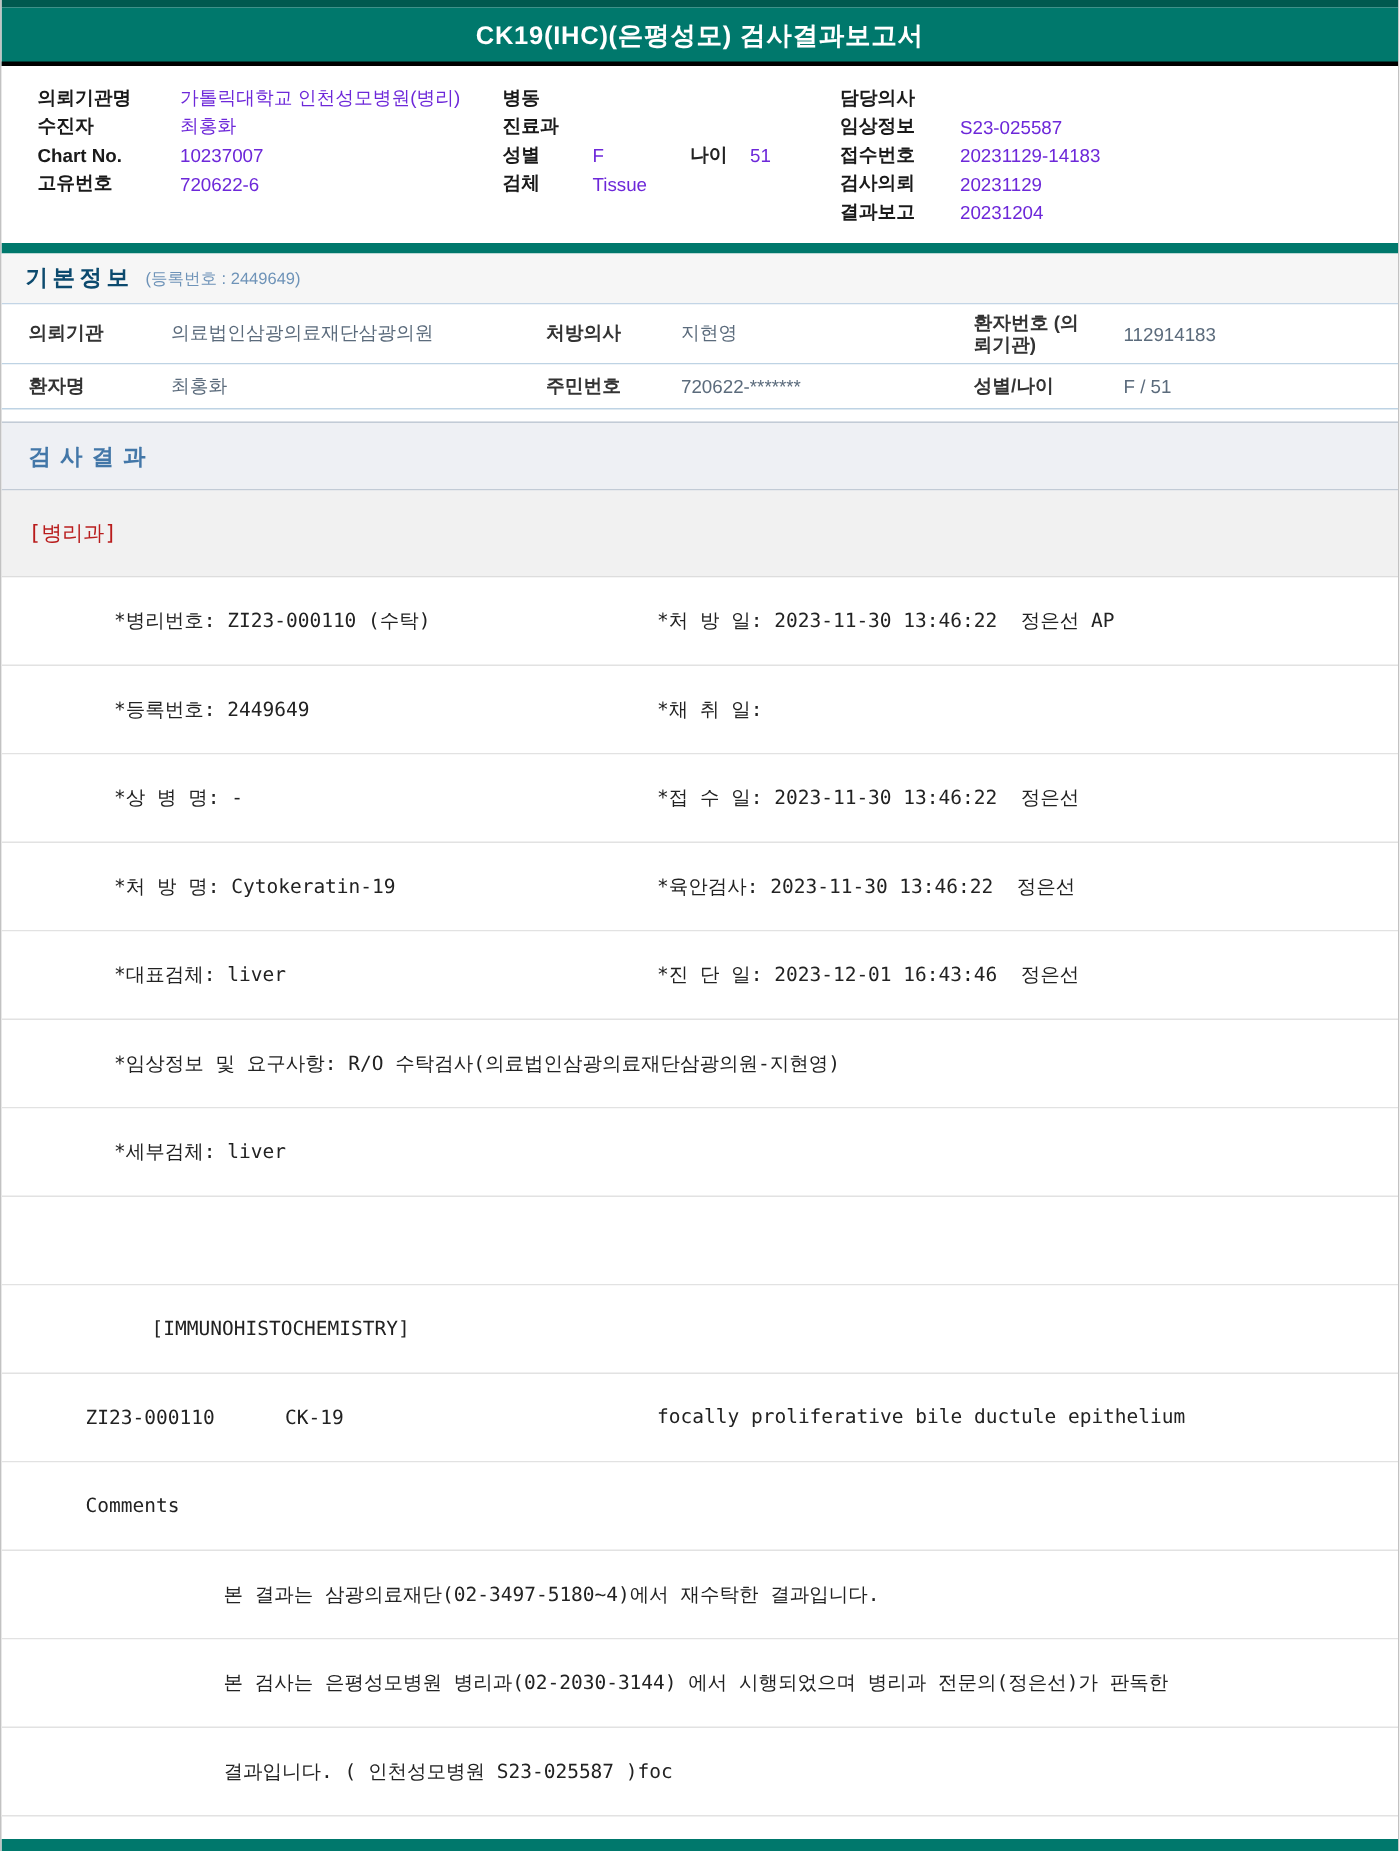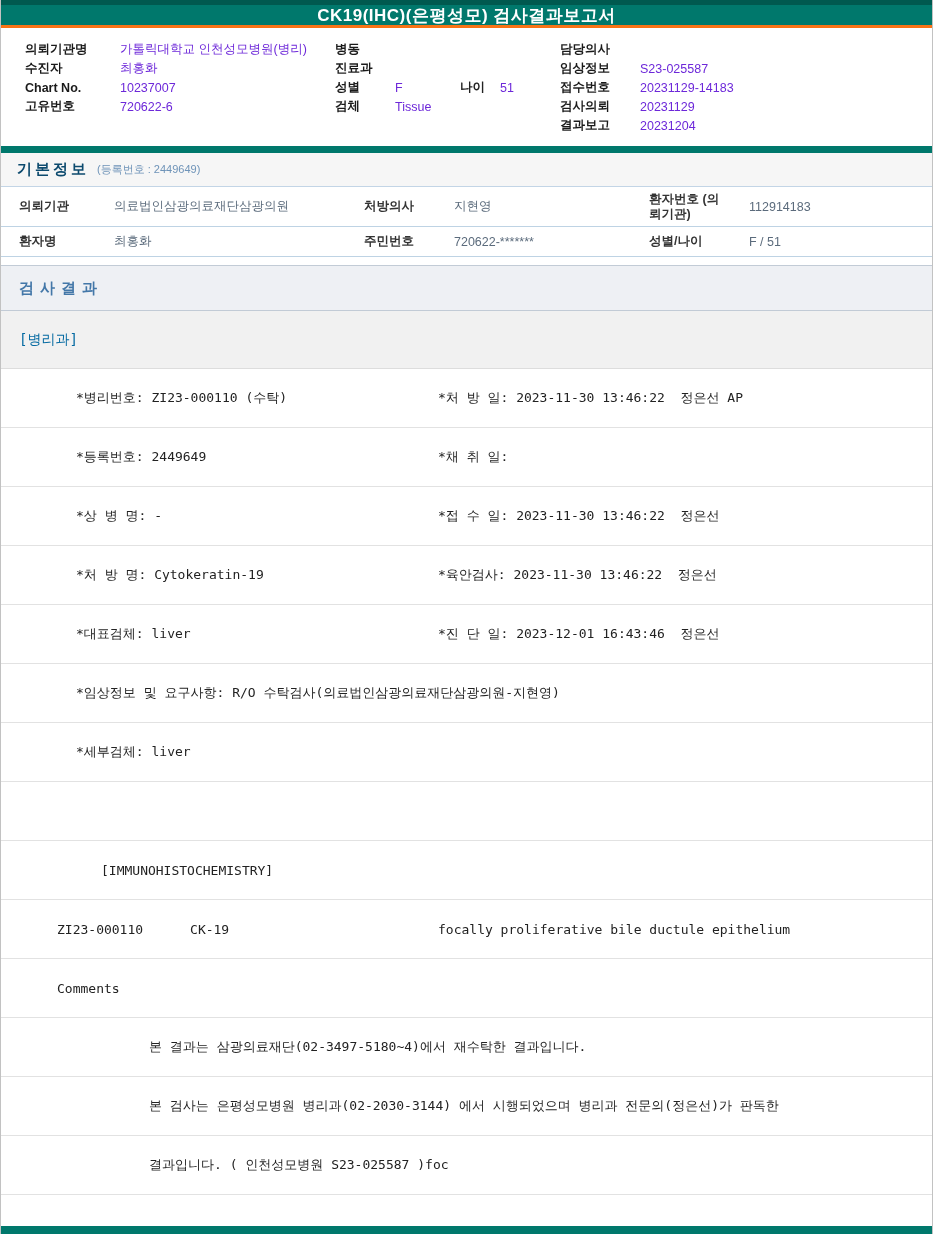--- a/index.html
+++ b/index.html
@@ -6,21 +6,21 @@
   html,body { background:#ffffff; }
   body { font-family:"Liberation Sans","DejaVu Sans",sans-serif; color:#222; }
   .page {
     width:933px; height:1234px; position:relative; background:#fff;
     border-left:1px solid #c2c2c2; border-right:1px solid #c2c2c2;
     overflow:hidden; margin:0 auto;
   }
   
   .top-strip { height:5px; background:#00594f; }
   .title-band {
-    height:23px; background:#00786c; border-bottom:3px solid #f97316;
+    height:39px; background:#00786c; border-bottom:3px solid #000000;
     display:flex; align-items:center; justify-content:center;
   }
   .title-band h1 { color:#ffffff; font-size:17px; font-weight:bold; letter-spacing:0.5px; }
   
   .patient-header { display:flex; padding:12px 10px 11px 24px; background:#fff; }
   .ph-col-left  { width:310px; }
   .ph-col-mid   { width:225px; }
   .ph-col-right { flex:1; }
   .hrow { display:flex; height:19px; align-items:center; font-size:12.5px; }
   .hlabel { font-weight:bold; color:#1a1a1a; }
@@ -52,21 +52,21 @@
   
   .results-head {
     margin-top:8px; height:46px; background:#eef0f4;
     border-top:1px solid #c2cbd6; border-bottom:1px solid #c2cbd6;
     display:flex; align-items:center; padding-left:18px;
   }
   .results-title { color:#4377a8; font-size:15px; font-weight:bold; letter-spacing:6px; }
   .dept-band {
     height:58px; background:#f1f1f1; border-bottom:1px solid #dddddd;
     display:flex; align-items:center; padding-left:18px;
-    font-family:"DejaVu Sans Mono","Liberation Mono",monospace; font-size:14px; color:#0369a1;
+    font-family:"DejaVu Sans Mono","Liberation Mono",monospace; font-size:14px; color:#b91c1c;
   }
   .rline {
     position:relative; height:59px; border-bottom:1px solid #e2e2e2;
     display:flex; align-items:center; background:#fff;
     font-family:"DejaVu Sans Mono","Liberation Mono",monospace; font-size:13px; color:#222;
   }
   .rline .lt { white-space:pre; }
   .rline .rt { position:absolute; left:437px; top:50%; transform:translateY(-50%); white-space:pre; }
   .ind-a { padding-left:75px; }
   .ind-b { padding-left:100px; }

